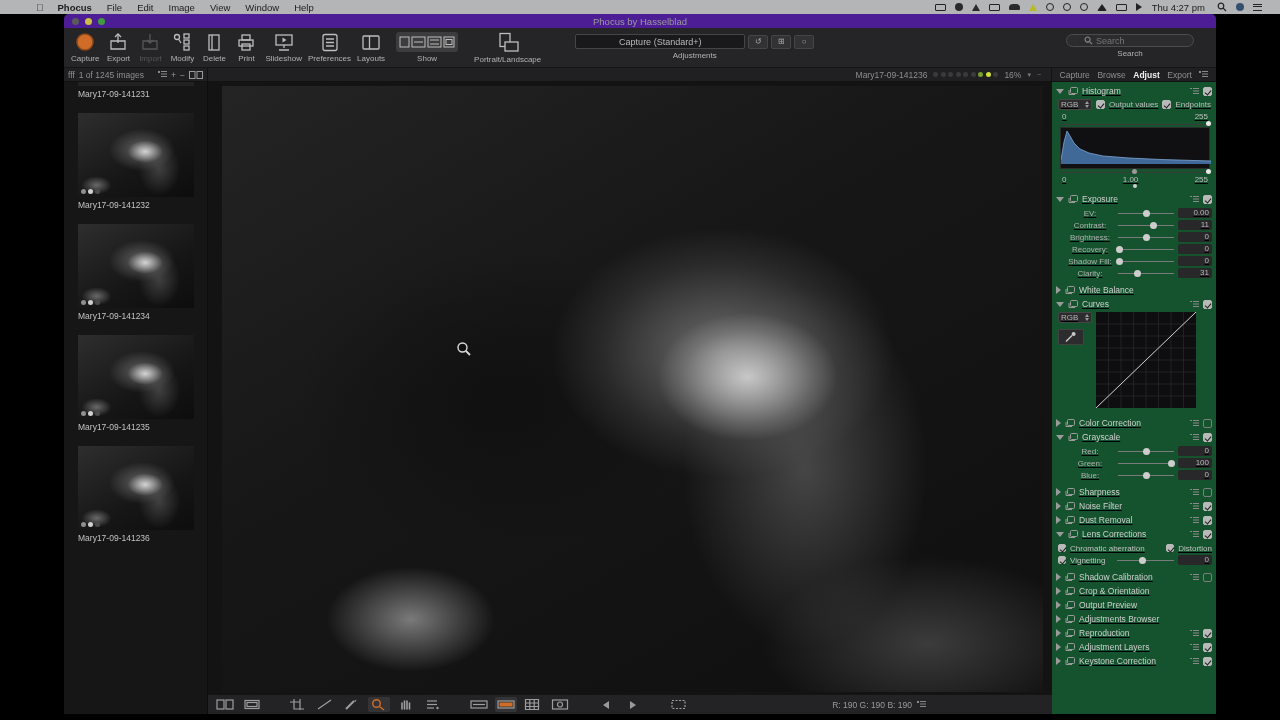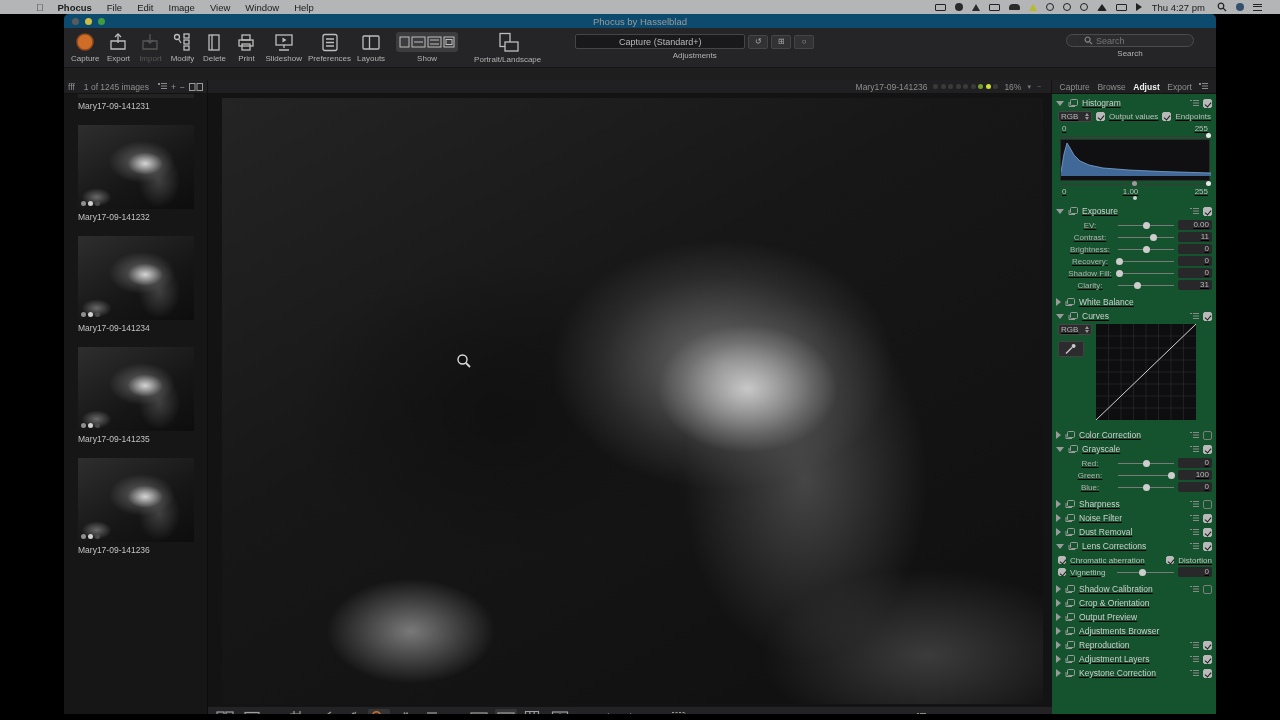--- a/index.html
+++ b/index.html
@@ -24,21 +24,21 @@
   .si-ring { width:8px; height:8px; border:1.4px solid #222; border-radius:50%; }
   .si-wifi { width:0; height:0; border-left:5px solid transparent; border-right:5px solid transparent; border-bottom:7px solid #222; border-radius:2px; }
   .si-vol { width:0; height:0; border-top:4px solid transparent; border-bottom:4px solid transparent; border-left:6px solid #222; }
   .si-lines { width:9px; height:7px; border-top:1.6px solid #222; border-bottom:1.6px solid #222; position:relative; }
   .si-lines::after{ content:""; position:absolute; left:0; top:1.7px; width:100%; border-top:1.6px solid #222; }
   .menubar .clock { font-size:9.5px; margin-right:12px; white-space:nowrap; }
 
   
   .window { position:absolute; left:64px; top:14px; width:1152px; height:700px; background:#1e1e1e;
             border-radius:5px 5px 0 0; overflow:hidden; }
-  .titlebar { height:14px; background:#0c4a6e; display:flex; align-items:center; position:relative; }
+  .titlebar { height:14px; background:#4c1d95; display:flex; align-items:center; position:relative; }
   .tl { width:7px; height:7px; border-radius:50%; margin-left:6px; }
   .tl.close { background:#5a5a5a; margin-left:8px; }
   .tl.min { background:#cdbd45; }
   .tl.max { background:#3f9c3f; }
   .titlebar .wtitle { position:absolute; left:0; right:0; text-align:center; font-size:9.5px; color:#9b9b9b; }
 
   
   .toolbar { height:40px; background:#252527; border-bottom:1px solid #151515; display:flex; align-items:flex-start; padding:3px 4px 0 4px; }
   .tbtn { display:flex; flex-direction:column; align-items:center; margin:0 3px; min-width:26px; }
   .tbtn .ticon { height:22px; display:flex; align-items:center; justify-content:center; }
@@ -52,21 +52,21 @@
   .miniibtn { width:20px; height:14px; background:#323234; border:1px solid #454547; border-radius:2px;
               display:flex; align-items:center; justify-content:center; color:#a9a9a9; font-size:8px; }
   .searchwrap { display:flex; flex-direction:column; align-items:center; margin-left:auto; margin-right:18px; }
   .searchbox { width:128px; height:13px; background:#2c2c2e; border:1px solid #4c4c4e; border-radius:7px;
                display:flex; align-items:center; justify-content:center; gap:3px; margin-top:3px; }
   .searchbox input { background:transparent; border:none; outline:none; color:#8a8a8a; font-size:9px; width:80px;
                      font-family:"Liberation Sans",sans-serif; }
   .grouplabel { font-size:8px; color:#b2b2b2; margin-top:2px; }
 
   
-  .subhead { height:14px; display:flex; background:#202022; border-bottom:1px solid #121212; font-size:8.5px; color:#8e8e8e;margin-top:12px; }
+  .subhead { height:14px; display:flex; background:#202022; border-bottom:1px solid #121212; font-size:8.5px; color:#8e8e8e; }
   .browser-head { width:144px; display:flex; align-items:center; padding:0 4px; gap:4px; border-right:1px solid #121212; }
   .viewer-head { width:844px; display:flex; align-items:center; justify-content:flex-end; gap:6px; padding-right:10px; border-right:1px solid #121212; }
   .panel-tabs { width:164px; display:flex; align-items:center; justify-content:space-evenly; }
   .panel-tabs .ptab { color:#8e8e8e; }
   .panel-tabs .ptab.active { color:#f0f0f0; font-weight:bold; }
   .dotstrip { display:flex; gap:2.5px; align-items:center; }
   .rdot { width:5px; height:5px; border-radius:50%; }
   .rdot.dim { background:#3a3a3a; }
   .rdot.green { background:#77a02c; }
   .rdot.yellow { background:#cfe03a; }
@@ -334,21 +334,21 @@
             </svg>
           <input type="text" placeholder="Search" style="">
         </span>
         <span class="grouplabel">Search</span>
       </span>
     </div>
 
     <div class="subhead">
       <div class="browser-head">
         <span>fff</span>
-        <span style="flex:1;text-align:center;">1 of 1245 images</span>
+        <span style="flex:1;">1 of 1245 images</span>
         <span class="menuic"></span>
         <span style="color:#9a9a9a;">+</span>
         <span style="color:#9a9a9a;">−</span>
         <svg width="14" height="8" viewBox="0 0 14 8">
             <rect x="0.5" y="0.5" width="5.5" height="7" fill="none" stroke="#9a9a9a"></rect>
             <rect x="8" y="0.5" width="5.5" height="7" fill="none" stroke="#9a9a9a"></rect>
           </svg>
       </div>
       <div class="viewer-head">
         <span>Mary17-09-141236</span>

